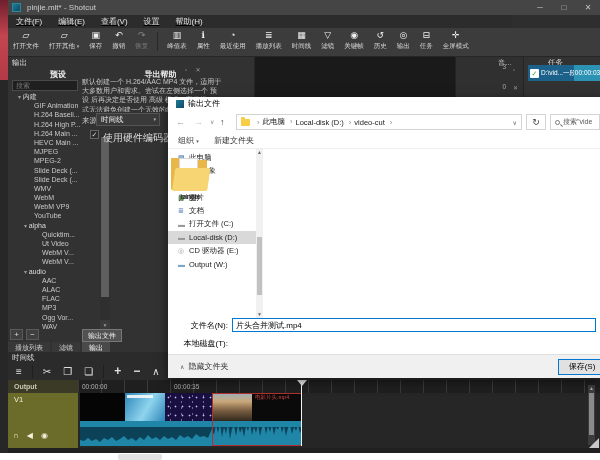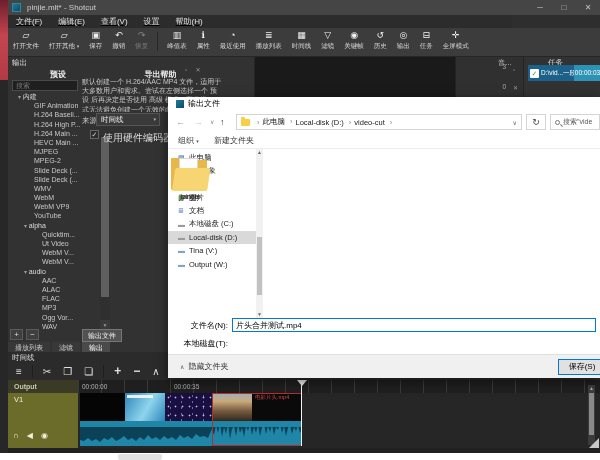--- a/index.html
+++ b/index.html
@@ -561,33 +561,33 @@
           <div class="sb-item">
             <span class="sb-icon" style="color: rgb(74, 111, 181);">≣</span>
             <span class="sb-label">文档</span>
           </div>
 
 
 
 
           <div class="sb-item">
             <span class="sb-icon" style="color: rgb(154, 154, 154);">▬</span>
-            <span class="sb-label">本地磁盘 (C:)</span>
+            <span class="sb-label">打开文件 (C:)</span>
           </div>
 
           <div class="sb-item selected">
             <span class="sb-icon" style="color: rgb(154, 154, 154);">▬</span>
             <span class="sb-label">Local-disk (D:)</span>
           </div>
 
-
-          <div class="sb-item">
-            <span class="sb-icon" style="color: rgb(122, 167, 199);">▬</span>
-            <span class="sb-label">Tina (V:)</span>
-          </div>
+          <div class="sb-item">
+            <span class="sb-icon" style="color: rgb(154, 154, 154);">◎</span>
+            <span class="sb-label">CD 驱动器 (E:)</span>
+          </div>
+
 
           <div class="sb-item">
             <span class="sb-icon" style="color: rgb(122, 167, 199);">▬</span>
             <span class="sb-label">Output (W:)</span>
           </div>
         </div>
       <div class="abs sb-scroll">
         <span class="arrow">▲</span>
         <div class="thumb"></div>
         <span class="arrow bottom">▼</span>

